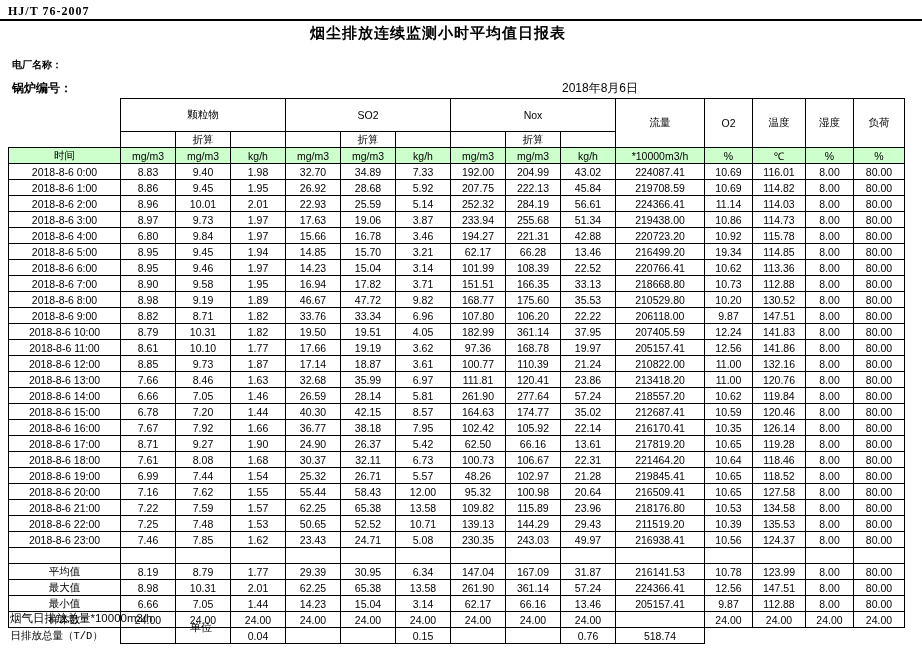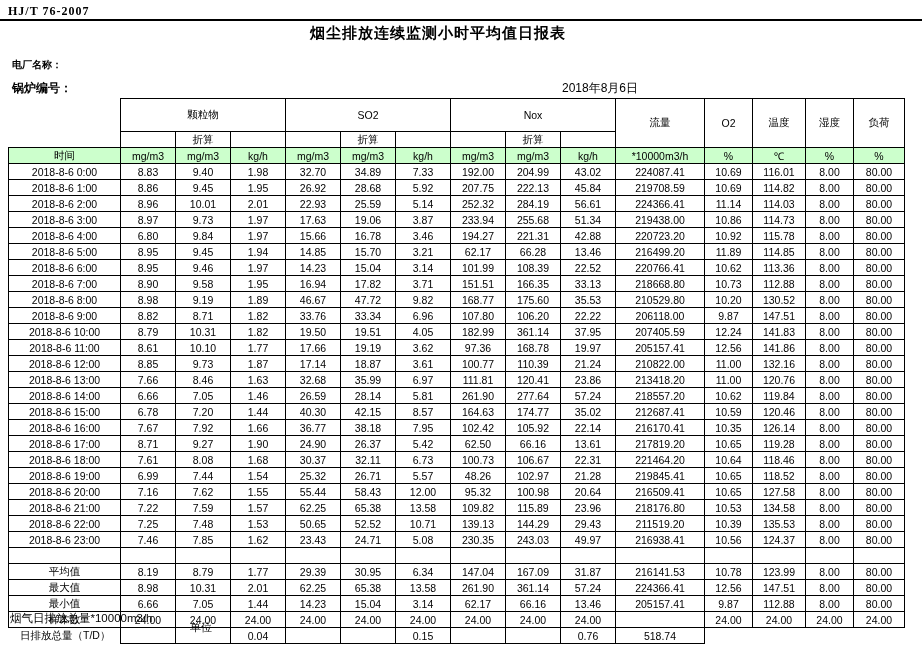--- a/index.html
+++ b/index.html
@@ -225,21 +225,21 @@
         <td class="datacell">8.95</td>
         <td class="datacell">9.45</td>
         <td class="datacell">1.94</td>
         <td class="datacell">14.85</td>
         <td class="datacell">15.70</td>
         <td class="datacell">3.21</td>
         <td class="datacell">62.17</td>
         <td class="datacell">66.28</td>
         <td class="datacell">13.46</td>
         <td class="datacell">216499.20</td>
-        <td class="datacell">11.89</td>
+        <td class="datacell">19.34</td>
         <td class="datacell">114.85</td>
         <td class="datacell">8.00</td>
         <td class="datacell">80.00</td>
       </tr>
       <tr>
         <td class="timecell">2018-8-6 6:00</td>
         <td class="datacell">8.95</td>
         <td class="datacell">9.46</td>
         <td class="datacell">1.97</td>
         <td class="datacell">14.23</td>
@@ -624,21 +624,21 @@
         <td class="datacell">24.00</td>
         <td class="datacell">24.00</td>
         <td class="datacell">24.00</td>
         <td class="datacell"></td>
         <td class="datacell">24.00</td>
         <td class="datacell">24.00</td>
         <td class="datacell">24.00</td>
         <td class="datacell">24.00</td>
       </tr>
       <tr>
-        <td class="rowlabel" style="text-align: center; padding-left: 2px; border: none;">日排放总量（T/D）</td>
+        <td class="rowlabel" style="text-align: left; padding-left: 2px; border: none; font-family: Liberation Mono, monospace;">日排放总量（T/D）</td>
         <td class="datacell"></td>
         <td class="datacell"></td>
         <td class="datacell">0.04</td>
         <td class="datacell"></td>
         <td class="datacell"></td>
         <td class="datacell">0.15</td>
         <td class="datacell"></td>
         <td class="datacell"></td>
         <td class="datacell">0.76</td>
         <td class="datacell">518.74</td>

